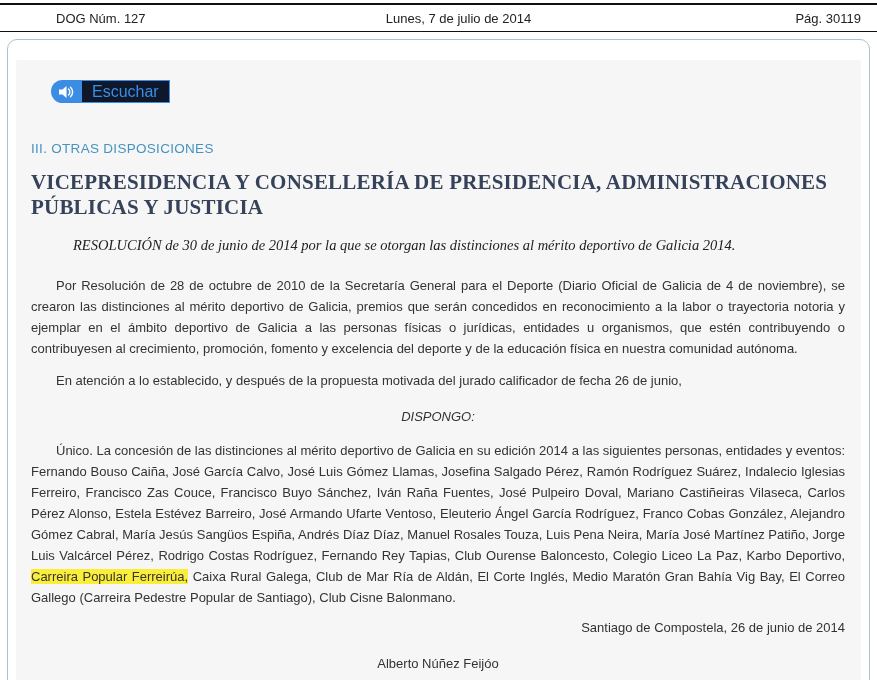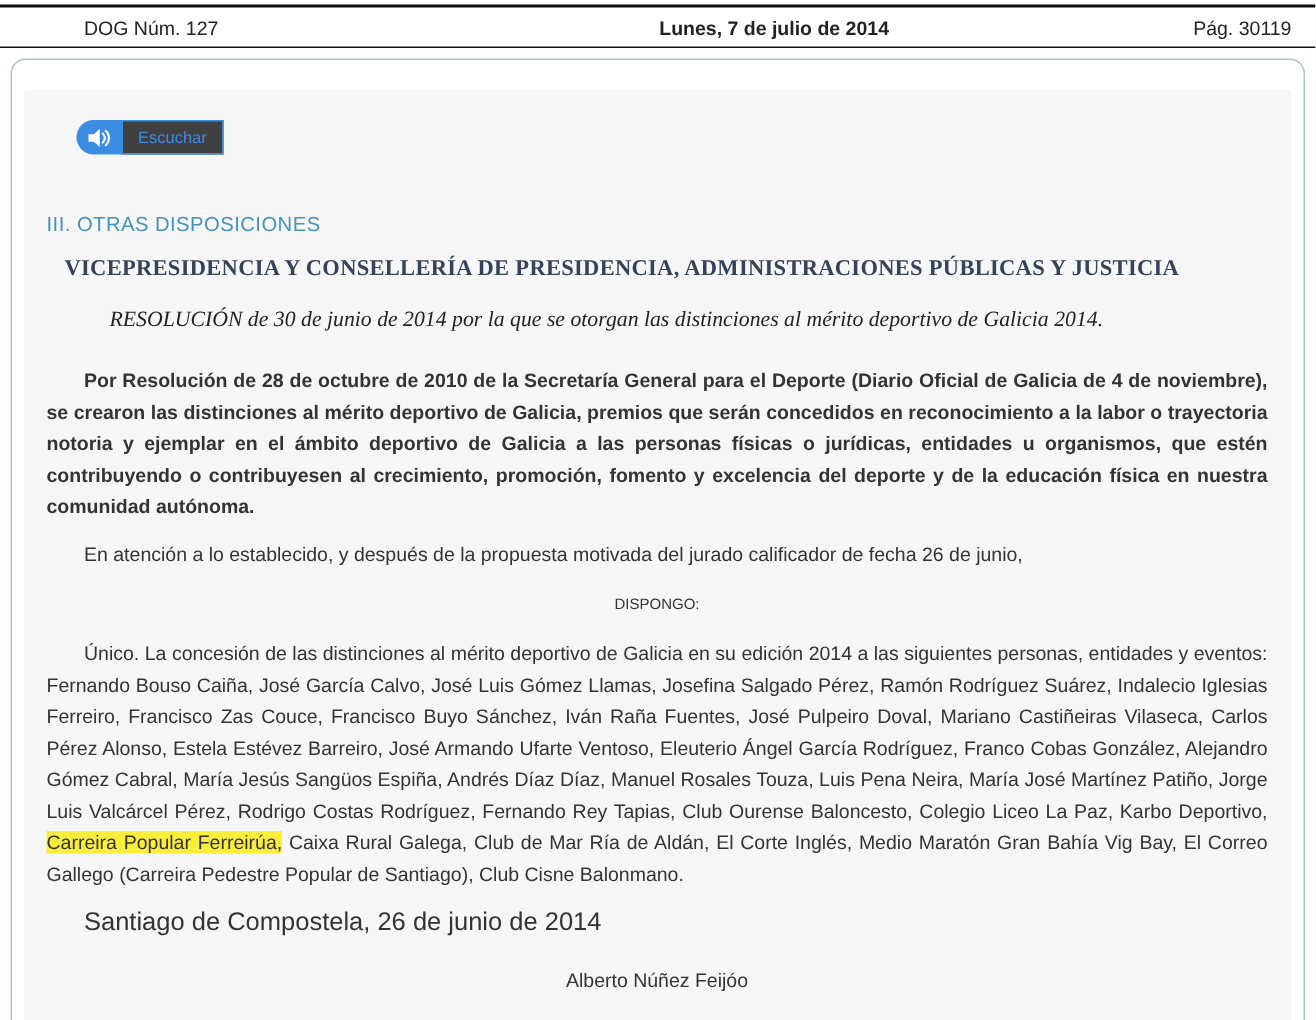--- a/index.html
+++ b/index.html
@@ -24,21 +24,21 @@
     border-top:2px solid var(--rule);
     border-bottom:1px solid var(--rule);
     padding-left:40px;
   }
   .header-row{
     display:flex;align-items:center;height:26px;padding:0 16px;
     font-size:13px;color:#222222;
   }
   .header-row .cell{flex:1;}
   .cell.left{text-align:left;}
-  .cell.center{text-align:right;font-weight:bold;}
+  .cell.center{text-align:center;}
   .cell.right{text-align:right;}
   
   .content-frame{
     margin:7px 7px 0 7px;
     border:1px solid var(--frame-border);
     border-radius:10px;
     height:700px;               
     padding:20px 8px 0 8px;
   }
   .document-panel{
@@ -52,52 +52,52 @@
     display:inline-flex;align-items:stretch;cursor:pointer;
     margin-left:20px;height:23px;
   }
   .listen-icon{
     width:30px;background:var(--accent);
     border-radius:12px 0 0 12px;
     display:flex;align-items:center;justify-content:center;
   }
   .listen-label{
     border:1px solid var(--accent);
-    background:#404040;color:var(--accent);
-    font-size:11px;display:flex;align-items:center;
+    background:#0f172a;color:var(--accent);
+    font-size:16px;display:flex;align-items:center;
     padding:0 10px;
   }
   
   .doc-body{margin-top:38px;}
   .section-heading{
     font-size:13.5px;font-weight:normal;color:var(--section-blue);
     letter-spacing:0.3px;margin:0 0 0 0;
   }
   .dept-heading{
     font-family:"Liberation Serif",serif;font-weight:bold;
-    font-size:15px;color:var(--dept-navy);letter-spacing:0.2px;
-    margin:14px 0 0 12px;
+    font-size:21px;color:var(--dept-navy);letter-spacing:0.2px;
+    margin:14px 0 0 0;
   }
   .resolution-title{
     font-family:"Liberation Serif",serif;font-style:italic;
     font-size:14.5px;color:#222222;text-indent:42px;
     margin:15px 0 0 0;line-height:20px;
   }
   .para{
     font-size:13px;line-height:21px;text-align:justify;
     text-indent:25px;margin:11px 0 0 0;color:var(--body-text);
   }
-  .para.first{margin-top:20px;font-weight:bold;}
+  .para.first{margin-top:20px;}
   .dispongo{
-    font-size:10px;text-align:center;margin:18px 0 0 0;color:var(--body-text);
+    font-size:13px;text-align:center;margin:18px 0 0 0;color:var(--body-text);font-style:italic;
   }
   .para.unico{margin-top:16px;}
   .highlight{background:var(--highlight);}
   .place-date{
-    font-size:17px;text-indent:25px;margin:12px 0 0 0;text-align:left;
+    font-size:13px;text-indent:25px;margin:12px 0 0 0;text-align:right;
   }
   .signature{
     font-size:13px;text-align:center;line-height:21px;margin:18px 0 0 0;
   }
 </style>
 </head>
 <body>
 
 <div class="page-header">
   <div class="header-row">

